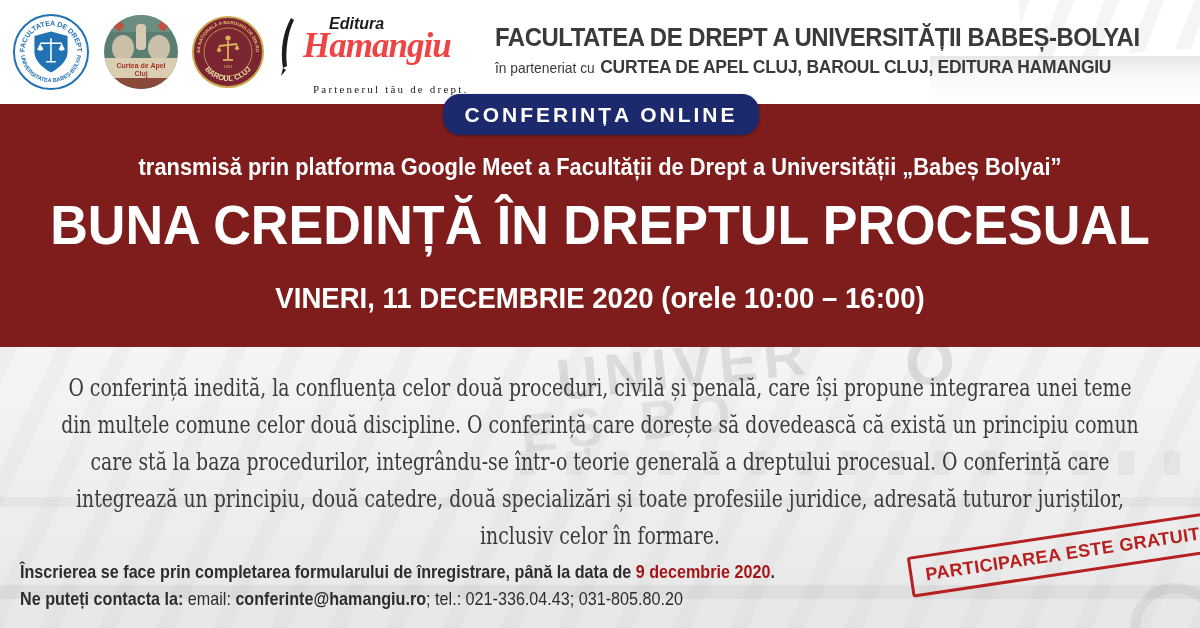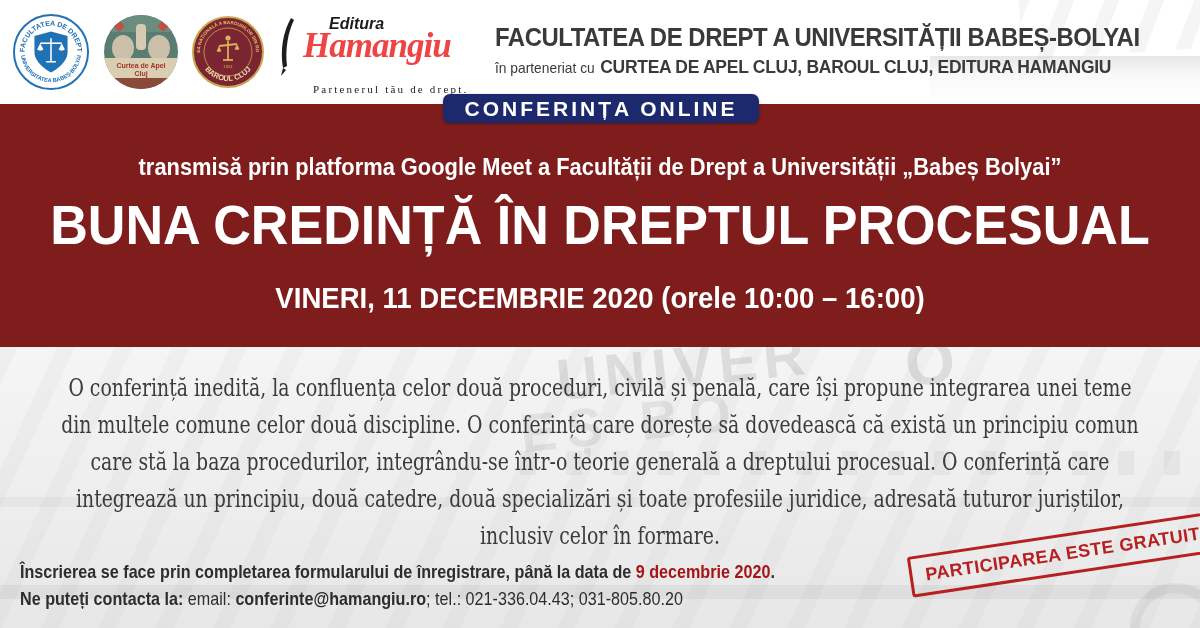--- a/index.html
+++ b/index.html
@@ -20,22 +20,22 @@
   .ham-small { font-family:Liberation Sans, sans-serif; font-style:italic; font-weight:bold; font-size:16px; color:#1d1d1d; margin-left:26px; }
   .ham-big { font-family:"Liberation Serif", serif; font-style:italic; font-weight:bold; font-size:35px; color:#ef4444; letter-spacing:-1px; margin-top:-4px; }
   .ham-tag { font-family:"Liberation Serif", serif; font-size:11px; letter-spacing:2.2px; color:#222; margin-top:21px; margin-left:10px; white-space:nowrap; }
   .header-text { position:absolute; left:495px; top:22px; width:700px; transform:scaleX(0.92); transform-origin:left top; }
   .header-title { font-size:26px; font-weight:bold; color:#3a3a3a; letter-spacing:-0.5px; white-space:nowrap; }
   .header-sub { margin-top:3px; white-space:nowrap; color:#3a3a3a; }
   .partner-prefix { font-size:15px; font-weight:normal; margin-right:6px; }
   .partner-list { font-size:19px; font-weight:bold; letter-spacing:-0.3px; }
 
   
-  .badge { position:absolute; left:443px; top:94px; width:316px; height:29px; background:#1c2a6d;
-    border-radius:7px; display:flex; align-items:center; justify-content:center; z-index:5;
+  .badge { position:absolute; left:443px; top:94px; width:316px; height:41px; background:#1c2a6d;
+    border-radius:17px; display:flex; align-items:center; justify-content:center; z-index:5;
     box-shadow:0 1px 3px rgba(0,0,0,0.35); }
   .badge span { color:#ffffff; font-size:21px; font-weight:bold; letter-spacing:3px; white-space:nowrap; }
 
   
   .hero { position:absolute; left:0; top:104px; width:1200px; height:243px; background:#7f1d1d; z-index:1; }
   .hero-platform { position:absolute; top:50px; width:100%; text-align:center; color:#ffffff;
     font-size:23px; font-weight:bold; transform:scaleX(0.95); transform-origin:center; white-space:nowrap; }
   .hero-title { position:absolute; top:88px; width:100%; text-align:center; color:#ffffff;
     font-size:56px; font-weight:bold; letter-spacing:0; transform:scaleX(0.93); transform-origin:center; white-space:nowrap; }
   .hero-date { position:absolute; top:178px; width:100%; text-align:center; color:#ffffff;

